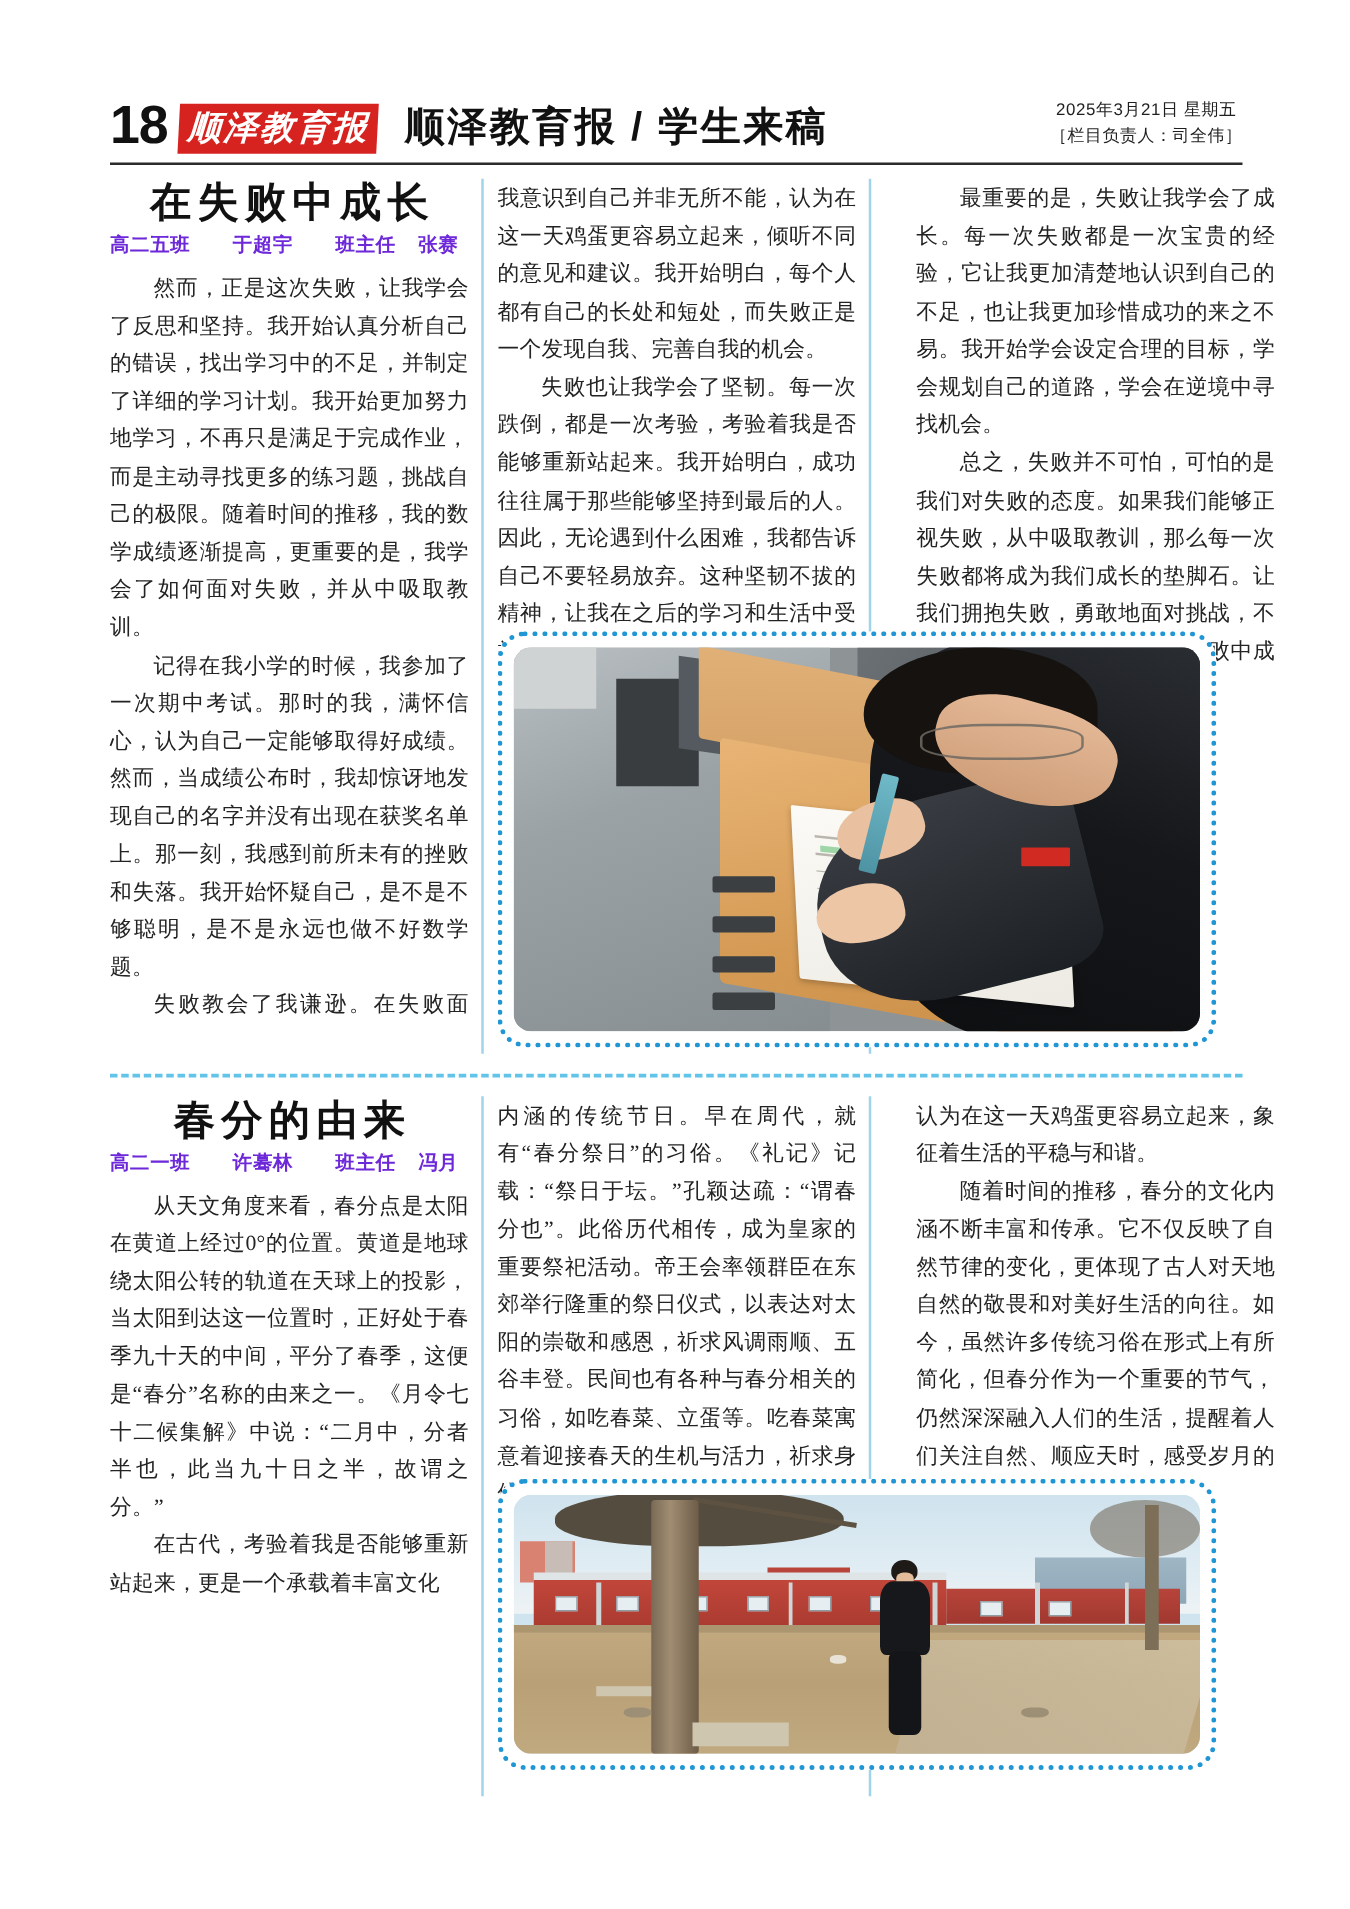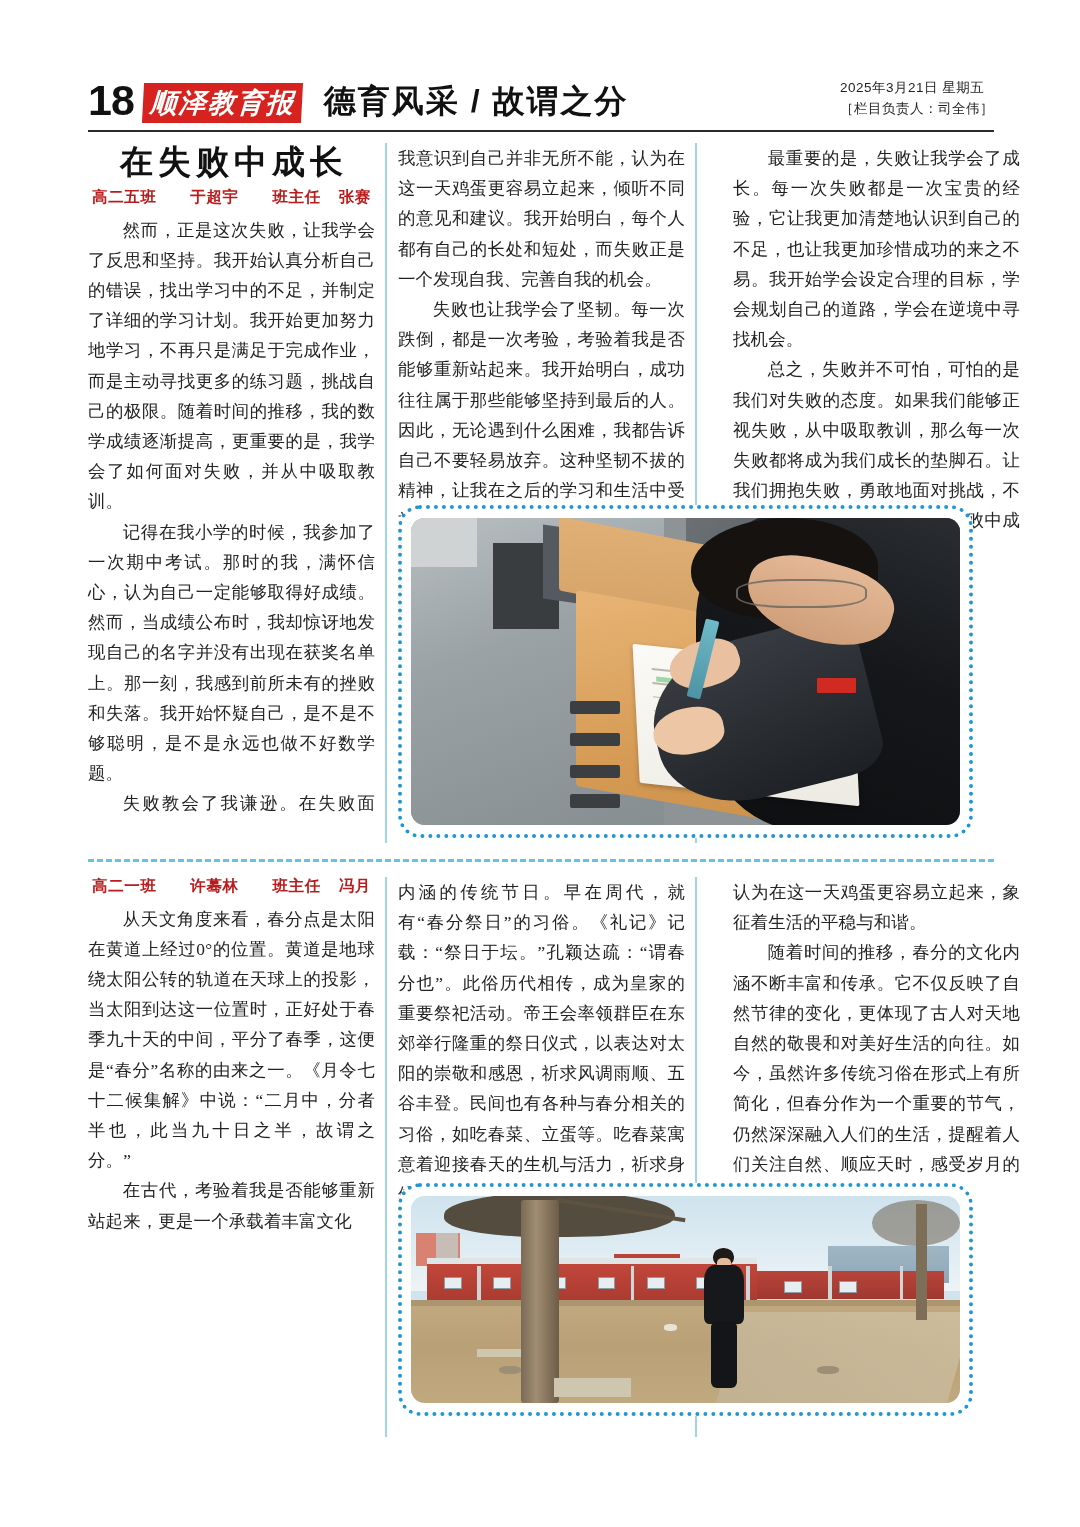--- a/index.html
+++ b/index.html
@@ -40,21 +40,21 @@
   }
   .section-title{
     font-family:"Liberation Sans","DejaVu Sans",sans-serif;
     font-weight:bold;font-size:32px;line-height:1;
     letter-spacing:2px;color:#111;
     margin-left:13px;
     white-space:nowrap;
     transform:translateY(-2px);
   }
   .mast-right{
-    text-align:left;
+    text-align:center;
     font-family:"Liberation Sans","DejaVu Sans",sans-serif;
     font-size:13.5px;line-height:1.55;color:#1f1f1f;
     letter-spacing:.5px;
     transform:translateY(-4px);
   }
   .mast-right div{white-space:nowrap;}
 
   .mast-rule{
     position:absolute;left:88px;top:130px;width:906px;height:0;
     border-top:2.2px solid #2b2b2b;
@@ -88,22 +88,22 @@
     letter-spacing:5px;
     text-align:center;
     color:#111;
     margin:0 0 6px 0;
     padding-left:5px;
   }
   .byline{
     font-family:"Liberation Sans","DejaVu Sans",sans-serif;
     font-weight:bold;
     font-size:15.5px;line-height:1.2;
-    text-align:center;
-    color:#b91c1c;
+    text-align:left;
+    color:#6d28d9;
     letter-spacing:.6px;
     margin:0 0 8px 0;
     white-space:nowrap;
   }
   .byline .gap{display:inline-block;width:24px;}
 
   
   .body{
     font-family:"Liberation Serif","DejaVu Serif",serif;
     font-size:17.4px;
@@ -254,21 +254,21 @@
 </style>
 </head>
 <body>
 
 <div class="page">
 
   <div class="masthead">
     <div class="mast-left">
       <span class="page-num">18</span>
       <span class="paper-badge">顺泽教育报</span>
-      <span class="section-title">德育风采 / 故谓之分</span>
+      <span class="section-title">顺泽教育报 / 学生来稿</span>
     </div>
     <div class="mast-right">
       <div>2025年3月21日 星期五</div>
       <div>［栏目负责人：司全伟］</div>
     </div>
   </div>
   <div class="mast-rule"></div>
 
   <div class="article" id="article-1">
     <div class="cols">
@@ -351,20 +351,21 @@
   </div>
 
   <div style="position:absolute;left:88px;top:859px;width:906px;height:0;border-top:3px dashed #62c4e8;"></div>
 
   <div class="article" id="article-2">
     <div class="cols">
       <div class="colrule colrule-a"></div>
       <div class="colrule colrule-b"></div>
 
       <div class="col col-1">
+        <h1 class="headline">春分的由来</h1>
         <div class="byline">
           <span>高二一班</span>
           <span class="gap"></span>
           <span>许蓦林</span>
           <span class="gap"></span>
           <span>班主任</span>
           <span style="display:inline-block;width:8px"></span>
           <span>冯月</span>
         </div>
         <div class="body">

